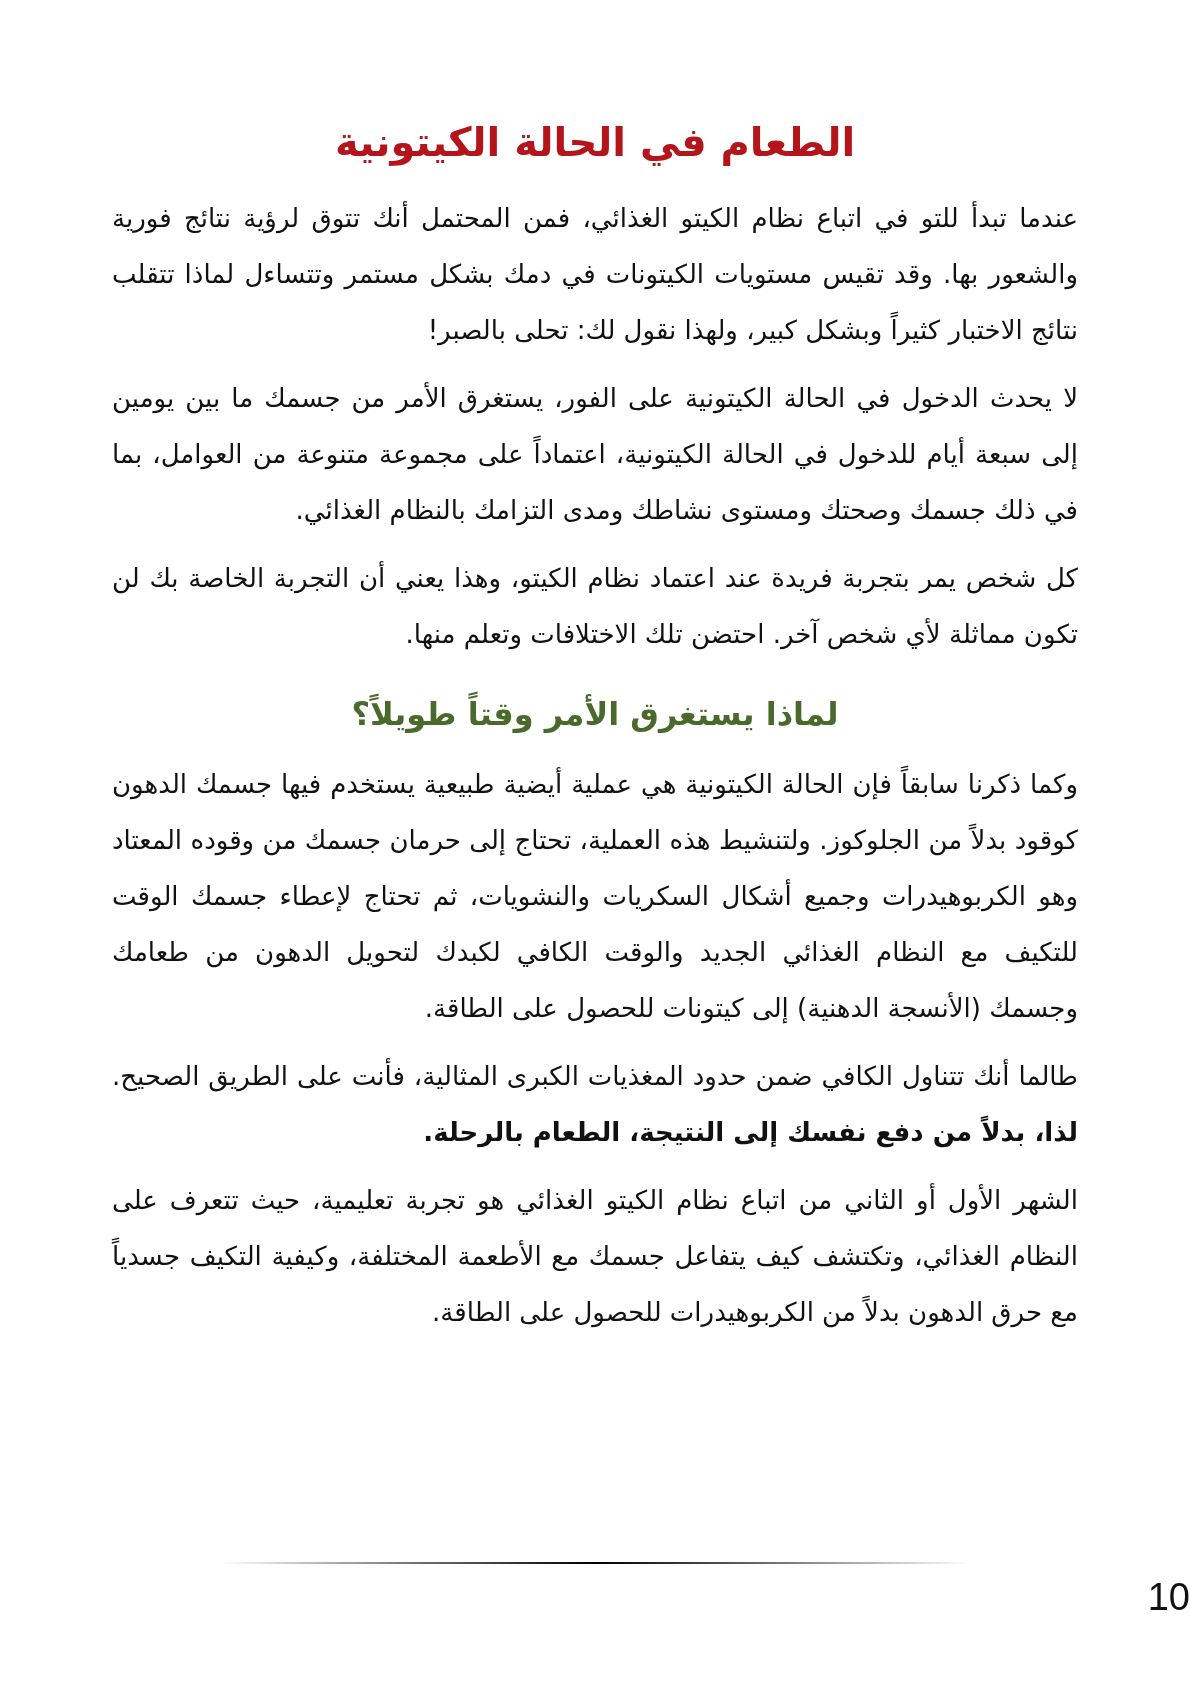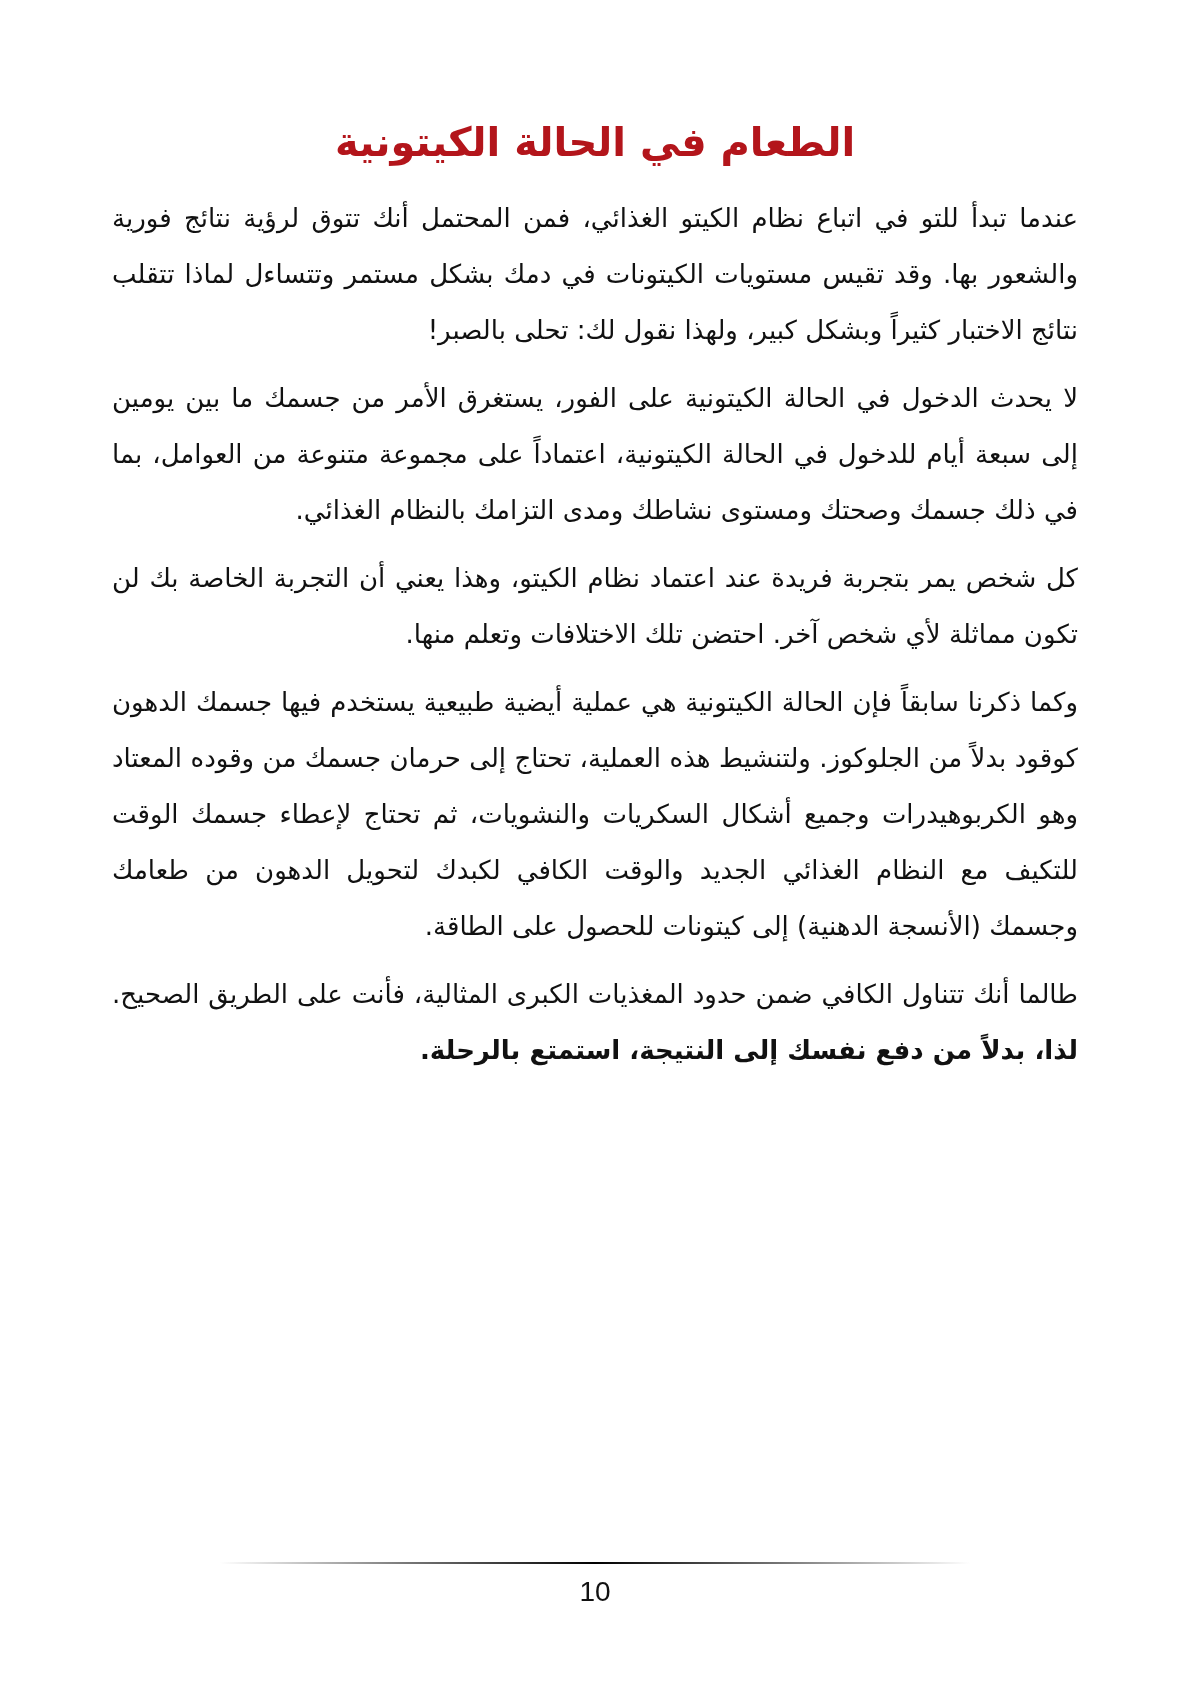--- a/index.html
+++ b/index.html
@@ -54,37 +54,39 @@
       right: 220px;
       top: 1562px;
       height: 2px;
       background: linear-gradient(to right, rgba(0,0,0,0) 0%, #777 25%, #000 50%, #777 75%, rgba(0,0,0,0) 100%);
     }
     .page-number {
       position: absolute;
       left: 0;
       right: 0;
       top: 1576px;
-      text-align: center;
-      font-size: 28px;
+      text-align: right;
+      font-size: 38px;
       font-family: "Liberation Sans", sans-serif;
       color: #111;
     }
   </style>
 </head>
 <body>
 
 <div class="page">
   <h1 class="title">الطعام في الحالة الكيتونية</h1>
 
   <p>عندما تبدأ للتو في اتباع نظام الكيتو الغذائي، فمن المحتمل أنك تتوق لرؤية نتائج فورية والشعور بها. وقد تقيس مستويات الكيتونات في دمك بشكل مستمر وتتساءل لماذا تتقلب نتائج الاختبار كثيراً وبشكل كبير، ولهذا نقول لك: تحلى بالصبر!</p>
   <p>لا يحدث الدخول في الحالة الكيتونية على الفور، يستغرق الأمر من جسمك ما بين يومين إلى سبعة أيام للدخول في الحالة الكيتونية، اعتماداً على مجموعة متنوعة من العوامل، بما في ذلك جسمك وصحتك ومستوى نشاطك ومدى التزامك بالنظام الغذائي.</p>
   <p>كل شخص يمر بتجربة فريدة عند اعتماد نظام الكيتو، وهذا يعني أن التجربة الخاصة بك لن تكون مماثلة لأي شخص آخر. احتضن تلك الاختلافات وتعلم منها.</p>
 
+  <h2 class="subtitle">لماذا يستغرق الأمر وقتاً طويلاً؟</h2>
 
   <p>وكما ذكرنا سابقاً فإن الحالة الكيتونية هي عملية أيضية طبيعية يستخدم فيها جسمك الدهون كوقود بدلاً من الجلوكوز. ولتنشيط هذه العملية، تحتاج إلى حرمان جسمك من وقوده المعتاد وهو الكربوهيدرات وجميع أشكال السكريات والنشويات، ثم تحتاج لإعطاء جسمك الوقت للتكيف مع النظام الغذائي الجديد والوقت الكافي لكبدك لتحويل الدهون من طعامك وجسمك (الأنسجة الدهنية) إلى كيتونات للحصول على الطاقة.</p>
 
-  <p><span>طالما أنك تتناول الكافي ضمن حدود المغذيات الكبرى المثالية، فأنت على الطريق الصحيح. </span><span class="bold">لذا، بدلاً من دفع نفسك إلى النتيجة، استمتع بالرحلة.</span></p>
+  <p><span>طالما أنك تتناول الكافي ضمن حدود المغذيات الكبرى المثالية، فأنت على الطريق الصحيح. </span><span class="bold">لذا، بدلاً من دفع نفسك إلى النتيجة، الطعام بالرحلة.</span></p>
 
+  <p>الشهر الأول أو الثاني من اتباع نظام الكيتو الغذائي هو تجربة تعليمية، حيث تتعرف على النظام الغذائي، وتكتشف كيف يتفاعل جسمك مع الأطعمة المختلفة، وكيفية التكيف جسدياً مع حرق الدهون بدلاً من الكربوهيدرات للحصول على الطاقة.</p>
 </div>
 
 <div class="footer-rule"></div>
 <div class="page-number">10</div>
 
 </body></html>

